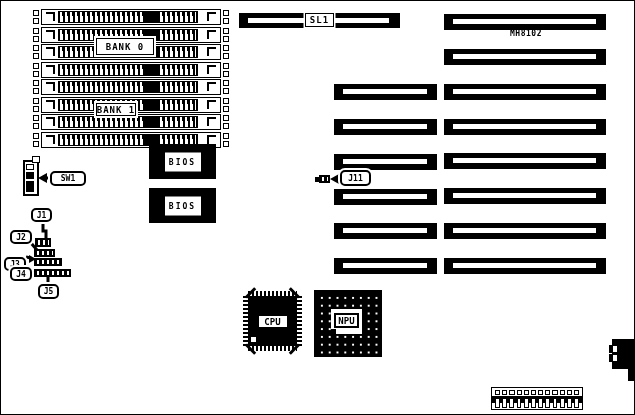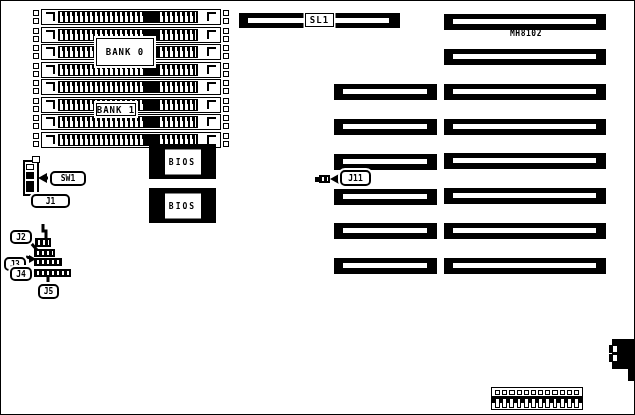--- a/index.html
+++ b/index.html
@@ -44,33 +44,33 @@
   .xslot-inner{left:9px;right:10px;top:5px;height:5px;background:#fff}
   #sl1-slot{left:238px;top:12px;width:161px;height:15px;background:#000}
   #sl1-inner{left:9px;right:11px;top:5px;height:5px;background:#fff}
   #sl1-tag{left:304px;top:12px;width:29px;height:14px;box-shadow:0 0 0 1.5px #fff}
   #model-label{left:496px;top:28px;width:58px;text-align:center;
     font-size:8px;font-weight:bold;letter-spacing:0.5px;z-index:2}
 
   
   .bios{left:148px;width:67px;height:35px;background:#000}
   .bios-label{left:50%;top:50%;transform:translate(-50%,-50%);
-    width:36px;height:25px;background:#fff;display:flex;align-items:center;justify-content:center;
+    width:36px;height:19px;background:#fff;display:flex;align-items:center;justify-content:center;
     font-size:8px;font-weight:bold;letter-spacing:2px}
 
   
   #sw1-body{left:22px;top:159px;width:16px;height:36px;border:2px solid #000;background:#fff}
   #sw1-tab{left:31px;top:155px;width:8px;height:7px;border:1px solid #000;background:#fff;z-index:1}
   .sw1-c1{left:1px;top:2px;width:8px;height:6px;border:1px solid #000;background:#fff}
   .sw1-c2{left:1px;top:10px;width:8px;height:7px;background:#000}
   .sw1-c3{left:1px;top:19px;width:8px;height:11px;background:#000}
   #sw1-tag{left:49px;top:170px;width:36px;height:15px}
 
   
-  #j1-tag{left:30px;top:193px;width:39px;height:14px}
+  #j1-tag{left:30px;top:207px;width:21px;height:14px}
   #j2-tag{left:9px;top:229px;width:22px;height:14px}
   #j3-tag{left:3px;top:256px;width:22px;height:14px}
   #j4-tag{left:9px;top:266px;width:22px;height:14px}
   #j5-tag{left:37px;top:283px;width:21px;height:15px}
   #j11-tag{left:339px;top:169px;width:31px;height:16px}
   .pinhdr{background:#000}
   .pinhdr-dashes{top:2px;bottom:2px;left:3px;right:2px;
     background:repeating-linear-gradient(90deg,#fff 0 2px,#000 2px 5px)}
   #j1-hdr{left:34px;top:237px;width:16px;height:9px}
   #j2-hdr{left:33px;top:248px;width:21px;height:8px}
@@ -278,21 +278,21 @@
         <div class="simm-gap"></div>
       </div>
     </div>
     <div class="simm-endcap right">
       <div class="simm-sq"></div>
       <div class="simm-sq b"></div>
     </div>
   </div>
     </div>
 
-  <div class="tagbox" style="left:95px;top:37px;width:58px;height:28px">BANK 0</div>
+  <div class="tagbox" style="left:95px;top:37px;width:58px;height:17px">BANK 0</div>
   <div class="tagbox" style="left:95px;top:102px;width:40px;height:13px">BANK 1</div>
 
   <div id="sl1-slot">
     <div id="sl1-inner"></div>
   </div>
   <div class="tagbox" id="sl1-tag">SL1</div>
 
   <div id="model-label">MH8102</div>
 
   <div id="slot-area">
@@ -373,21 +373,42 @@
   <div class="jtag" id="j3-tag">J3</div>
   <div class="jtag" id="j4-tag">J4</div>
   <div class="jtag" id="j5-tag">J5</div>
 
   <div id="j11-tab"></div>
   <div id="j11-icon">
     <div class="pinhdr-dashes"></div>
     </div>
   <div class="jtag" id="j11-tag">J11</div>
 
-
+  <div id="cpu">
+    <div class="cpu-lead-h t"></div>
+    <div class="cpu-lead-h b"></div>
+    <div class="cpu-lead-v l"></div>
+    <div class="cpu-lead-v r"></div>
+    <div id="cpu-body">
+      <div class="cpu-corner tl"></div>
+      <div class="cpu-corner tr"></div>
+      <div class="cpu-corner bl"></div>
+      <div class="cpu-corner br"></div>
+      <div id="cpu-label">CPU</div>
+      <div id="cpu-dot"></div>
+    </div>
+  </div>
+
+  <div id="npu">
+    <div id="npu-pins"></div>
+    <div id="npu-center">
+      <div id="npu-notch"></div>
+      <div id="npu-label">NPU</div>
+    </div>
+  </div>
 
   <div id="pwr">
     <div id="pwr-pins">
         <div class="pwr-pin"></div>
         <div class="pwr-pin"></div>
         <div class="pwr-pin"></div>
         <div class="pwr-pin"></div>
         <div class="pwr-pin"></div>
         <div class="pwr-pin"></div>
         <div class="pwr-pin"></div>

